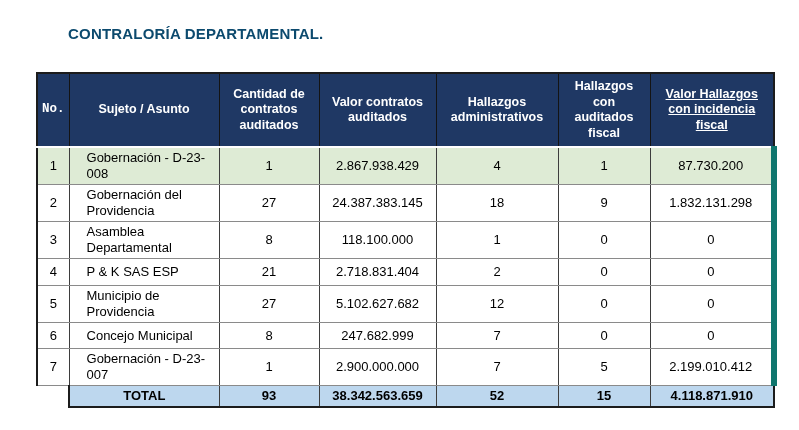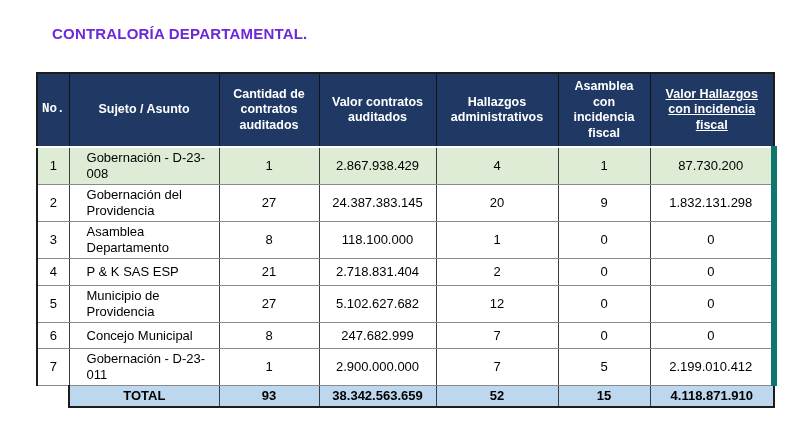--- a/index.html
+++ b/index.html
@@ -8,26 +8,26 @@
     width: 799px; height: 430px;
     font-family: "Liberation Sans", sans-serif;
     color: #000;
     position: relative;
     overflow: hidden;
   }
   .page { position: absolute; inset: 0; background: #fff; }
 
   .doc-title {
     position: absolute;
-    left: 52px; top: 25px;
+    left: 68px; top: 25px;
     margin: 0;
     font-size: 15px;
     font-weight: bold;
     letter-spacing: 0.2px;
-    color: #6d28d9;
+    color: #0c4a6e;
   }
 
   table.audit-table {
     position: absolute;
     left: 36px; top: 72px;
     border-collapse: collapse;
     table-layout: fixed;
   }
 
   
@@ -111,47 +111,47 @@
       <col style="width:124px">
     </colgroup>
 
     <thead>
       <tr>
         <th>No.</th>
         <th>Sujeto / Asunto</th>
         <th>Cantidad de contratos auditados</th>
         <th>Valor contratos auditados</th>
         <th>Hallazgos administrativos</th>
-        <th>Asamblea con incidencia fiscal</th>
+        <th>Hallazgos con auditados fiscal</th>
         <th>Valor Hallazgos con incidencia fiscal</th>
       </tr>
     </thead>
 
     <tbody>
       <tr class="row-green">
         <td class="al-c">1</td>
         <td class="al-l">Gobernación - D-23-008</td>
         <td class="al-c">1</td>
         <td class="al-r">2.867.938.429</td>
         <td class="al-c">4</td>
         <td class="al-c">1</td>
         <td class="al-r">87.730.200</td>
       </tr>
       <tr>
         <td class="al-c">2</td>
         <td class="al-l">Gobernación del Providencia</td>
         <td class="al-c">27</td>
         <td class="al-r">24.387.383.145</td>
-        <td class="al-c">20</td>
+        <td class="al-c">18</td>
         <td class="al-c">9</td>
         <td class="al-r">1.832.131.298</td>
       </tr>
       <tr>
         <td class="al-c">3</td>
-        <td class="al-l">Asamblea Departamento</td>
+        <td class="al-l">Asamblea Departamental</td>
         <td class="al-c">8</td>
         <td class="al-r">118.100.000</td>
         <td class="al-c">1</td>
         <td class="al-c">0</td>
         <td class="al-r">0</td>
       </tr>
       <tr>
         <td class="al-c">4</td>
         <td class="al-l">P &amp; K SAS ESP</td>
         <td class="al-c">21</td>
@@ -173,21 +173,21 @@
         <td class="al-c">6</td>
         <td class="al-l">Concejo Municipal</td>
         <td class="al-c">8</td>
         <td class="al-r">247.682.999</td>
         <td class="al-c">7</td>
         <td class="al-c">0</td>
         <td class="al-r">0</td>
       </tr>
       <tr>
         <td class="al-c">7</td>
-        <td class="al-l">Gobernación - D-23-011</td>
+        <td class="al-l">Gobernación - D-23-007</td>
         <td class="al-c">1</td>
         <td class="al-r">2.900.000.000</td>
         <td class="al-c">7</td>
         <td class="al-c">5</td>
         <td class="al-r">2.199.010.412</td>
       </tr>
     </tbody>
 
     <tfoot>
       <tr>

